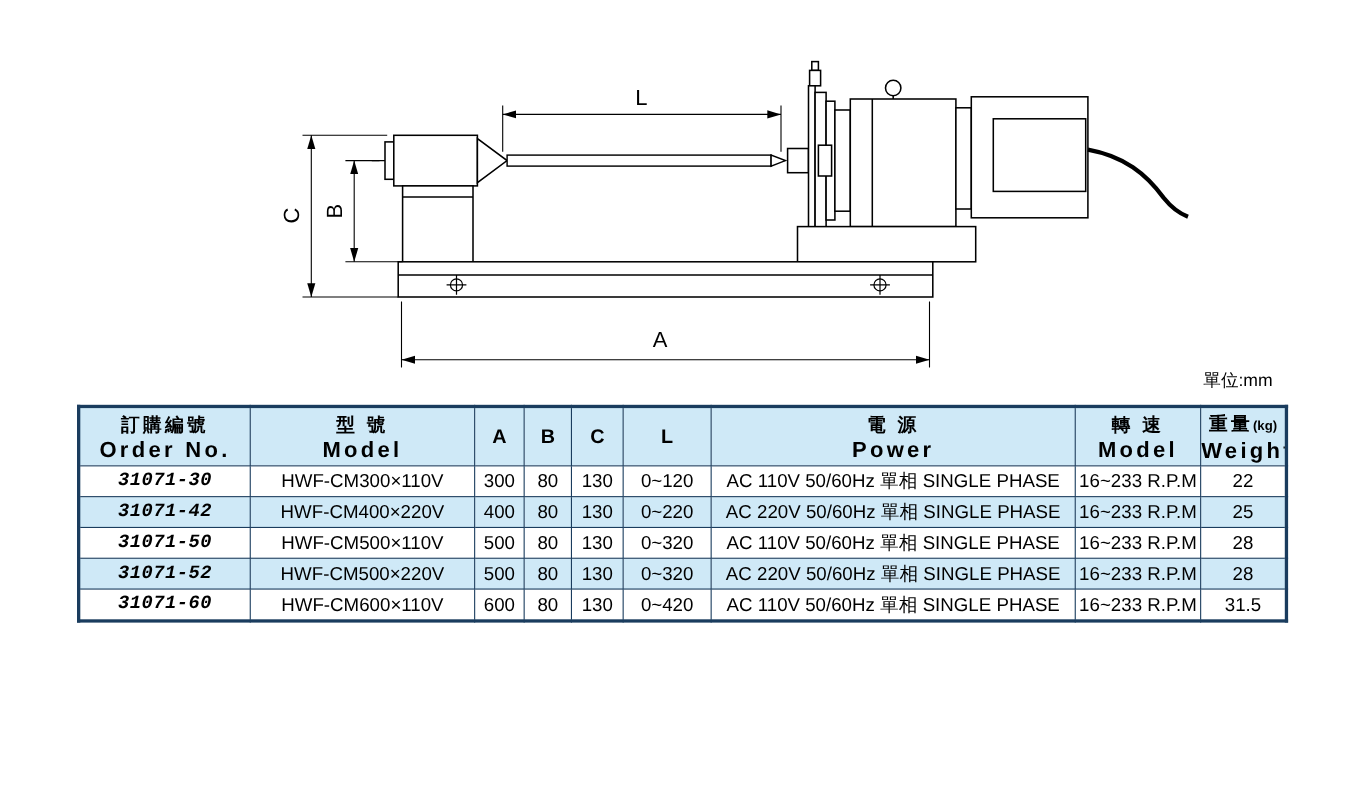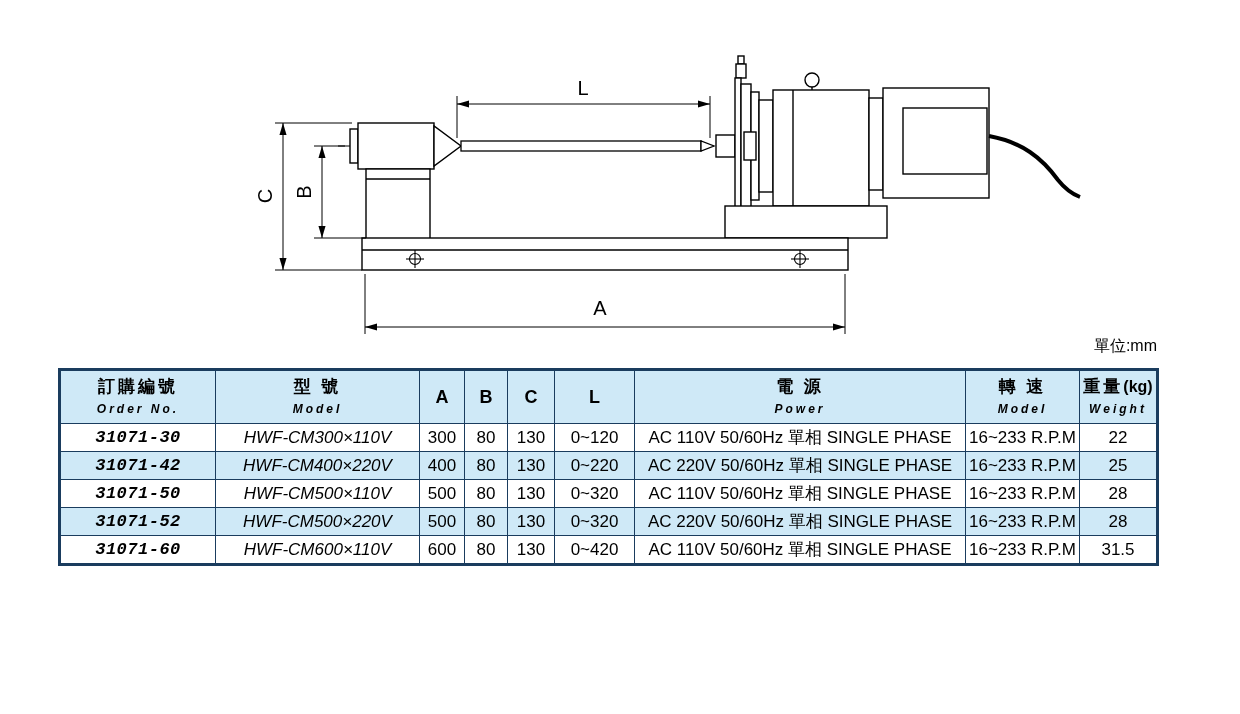--- a/index.html
+++ b/index.html
@@ -7,37 +7,37 @@
     --hdrbg:#cfe9f7;
     --stripe:#cfe9f7;
     --ink:#000000;
   }
   html,body{margin:0;padding:0;width:1240px;height:714px;background:#ffffff;overflow:hidden;
     font-family:"Liberation Sans", sans-serif; color:var(--ink);}
   .page{position:relative;width:1240px;height:714px;background:#fff;}
   .drawing{position:absolute;left:0;top:0;}
   
   table.spec{
-    position:absolute;left:58px;top:368px;width:1098px;
+    position:absolute;left:70px;top:368px;width:1098px;
     border-collapse:collapse;table-layout:fixed;
     border:3px solid var(--border);
   }
   table.spec th, table.spec td{
     border:1.5px solid var(--border);
     text-align:center;vertical-align:middle;padding:0;overflow:hidden;white-space:nowrap;
   }
   table.spec thead th{background:var(--hdrbg);height:52px;font-weight:bold;}
   table.spec tbody td{height:27px;font-size:17px;}
   table.spec tbody tr:nth-child(even){background:var(--stripe);}
   .hz{font-size:17px;letter-spacing:3px;line-height:23px;}
-  .he{font-size:12px;letter-spacing:3px;line-height:22px;font-style:italic;}
-  .kg{font-size:16px;letter-spacing:0;}
+  .he{font-size:20px;letter-spacing:3px;line-height:22px;}
+  .kg{font-size:12px;letter-spacing:0;}
   th.letter{font-size:18px;}
   td.c-order{font-weight:bold;font-style:italic;font-size:17px;letter-spacing:0.5px;font-family:Liberation Mono, monospace;}
-  td.c-model{font-size:17px;font-style:italic;}
+  td.c-model{font-size:17px;}
   td.c-power{font-size:15px;}
   td.c-speed{font-size:15px;}
 </style>
 </head>
 <body>
 
 <div class="page">
 
   <svg class="drawing" width="1240" height="362" viewBox="0 0 1240 362">
     <defs>

